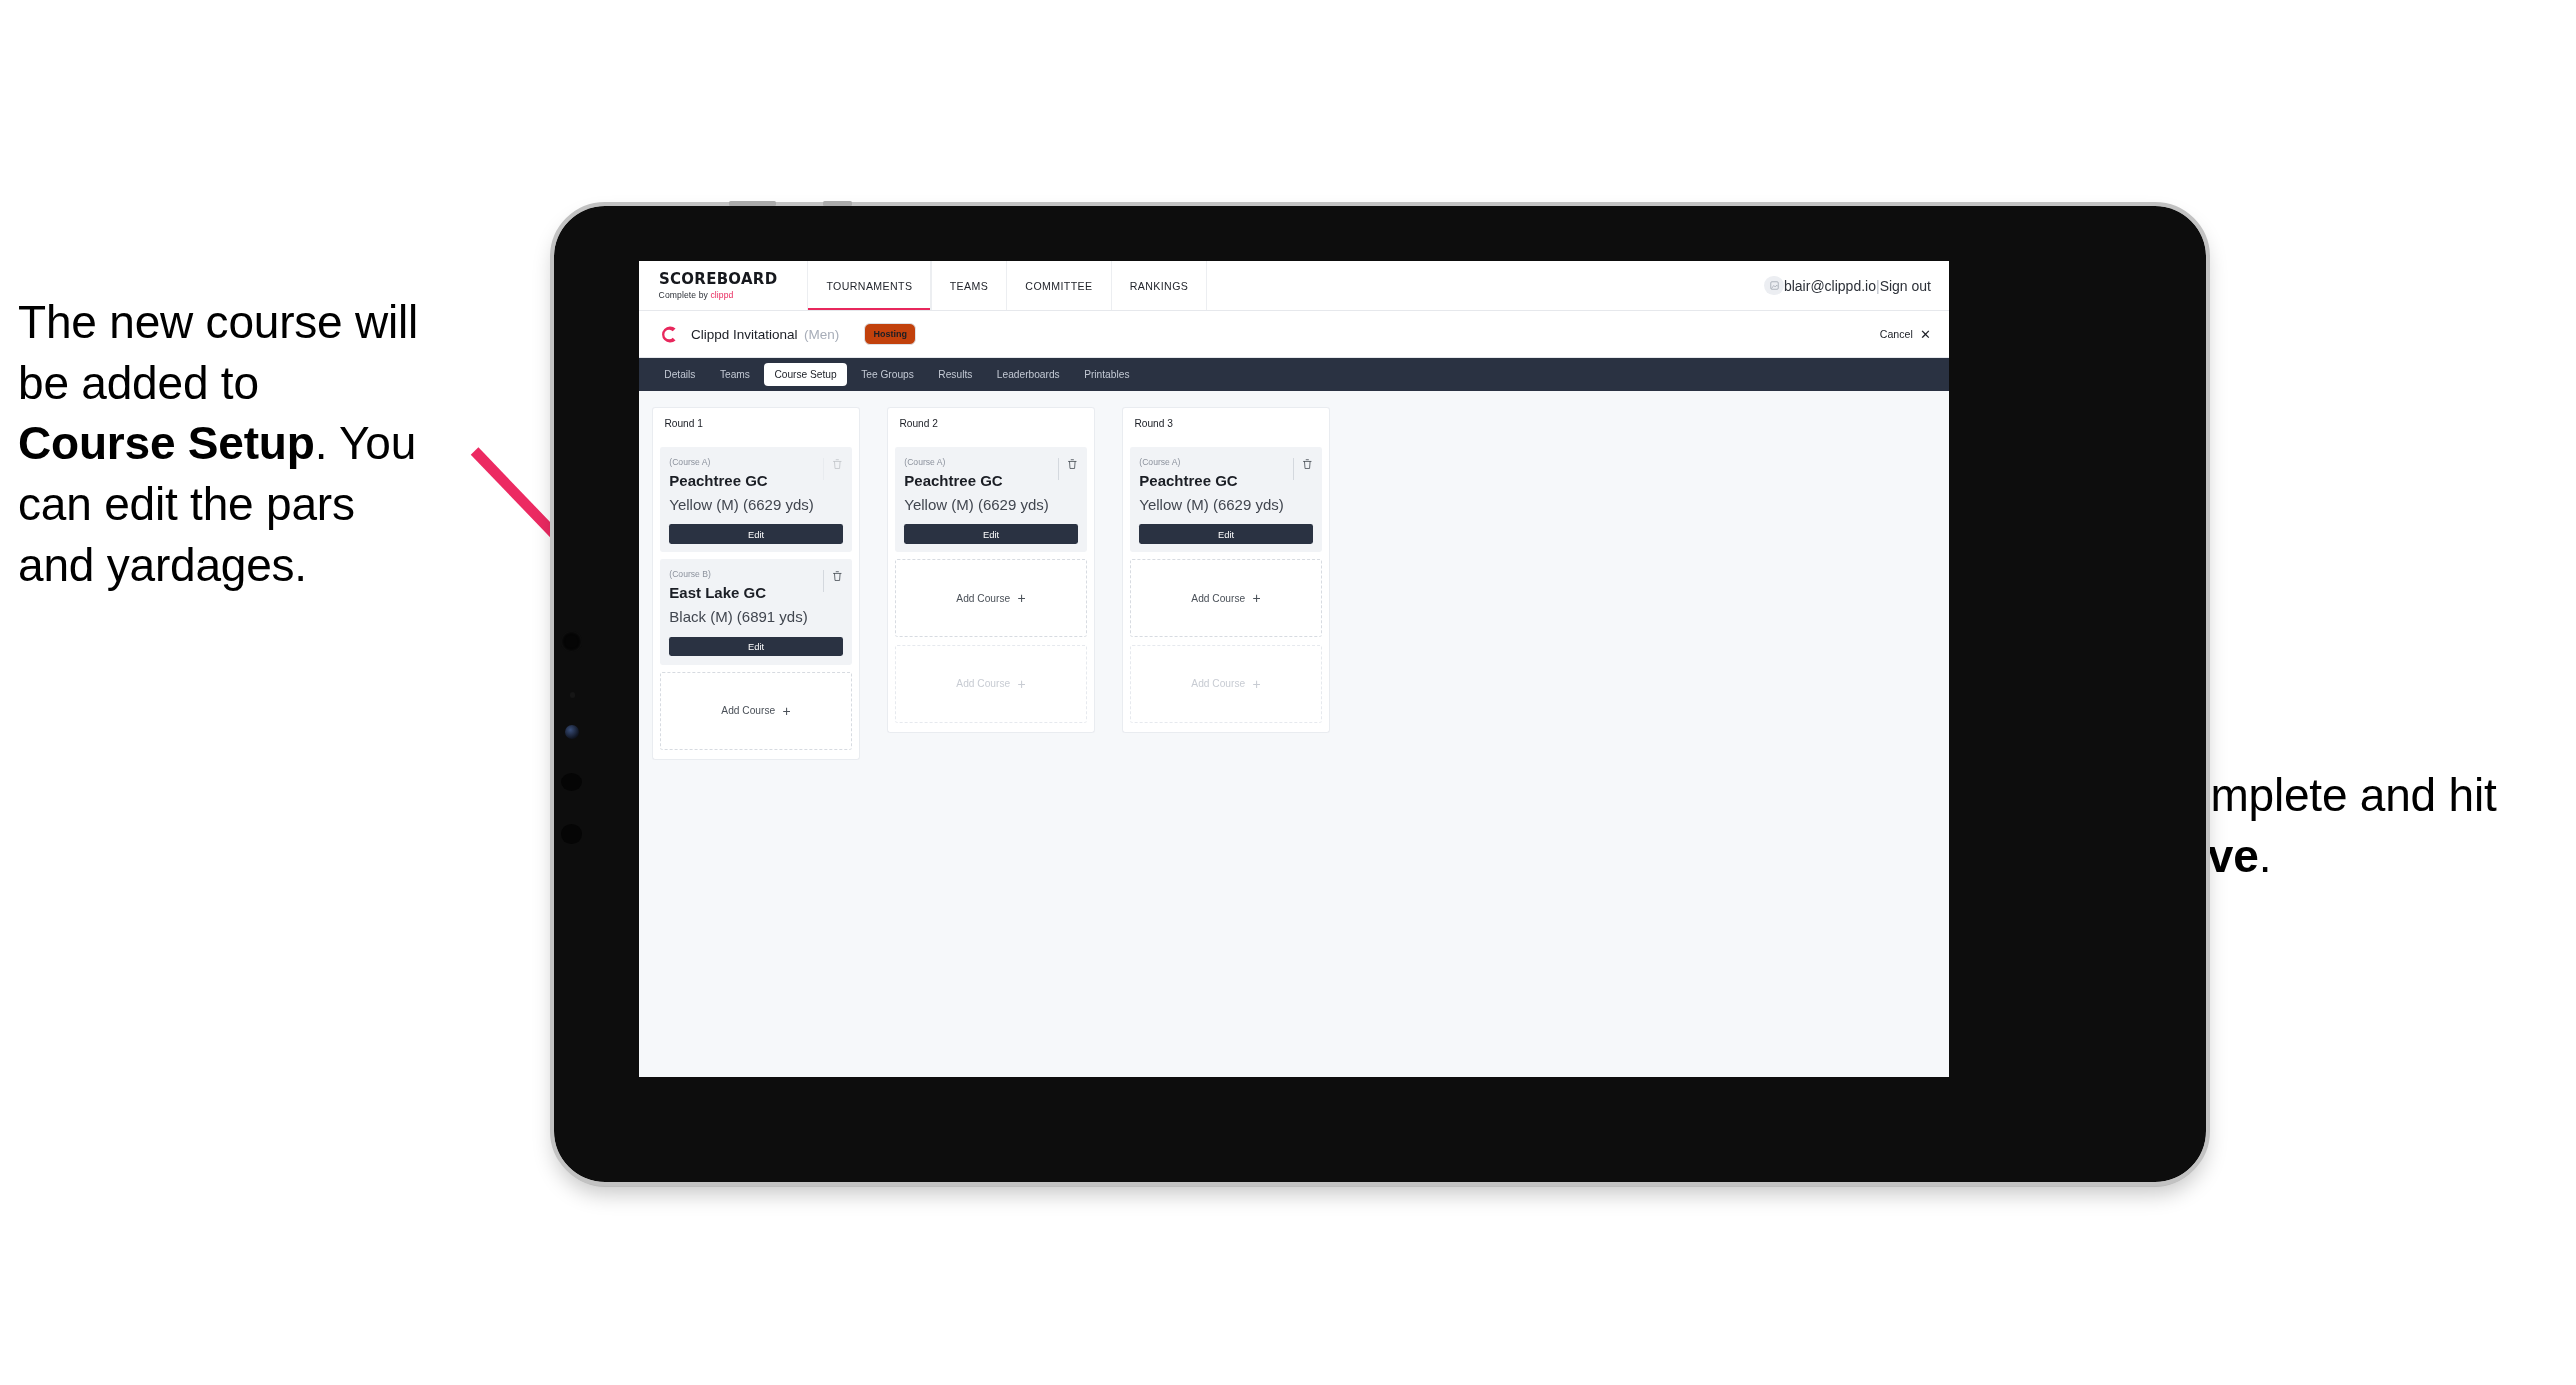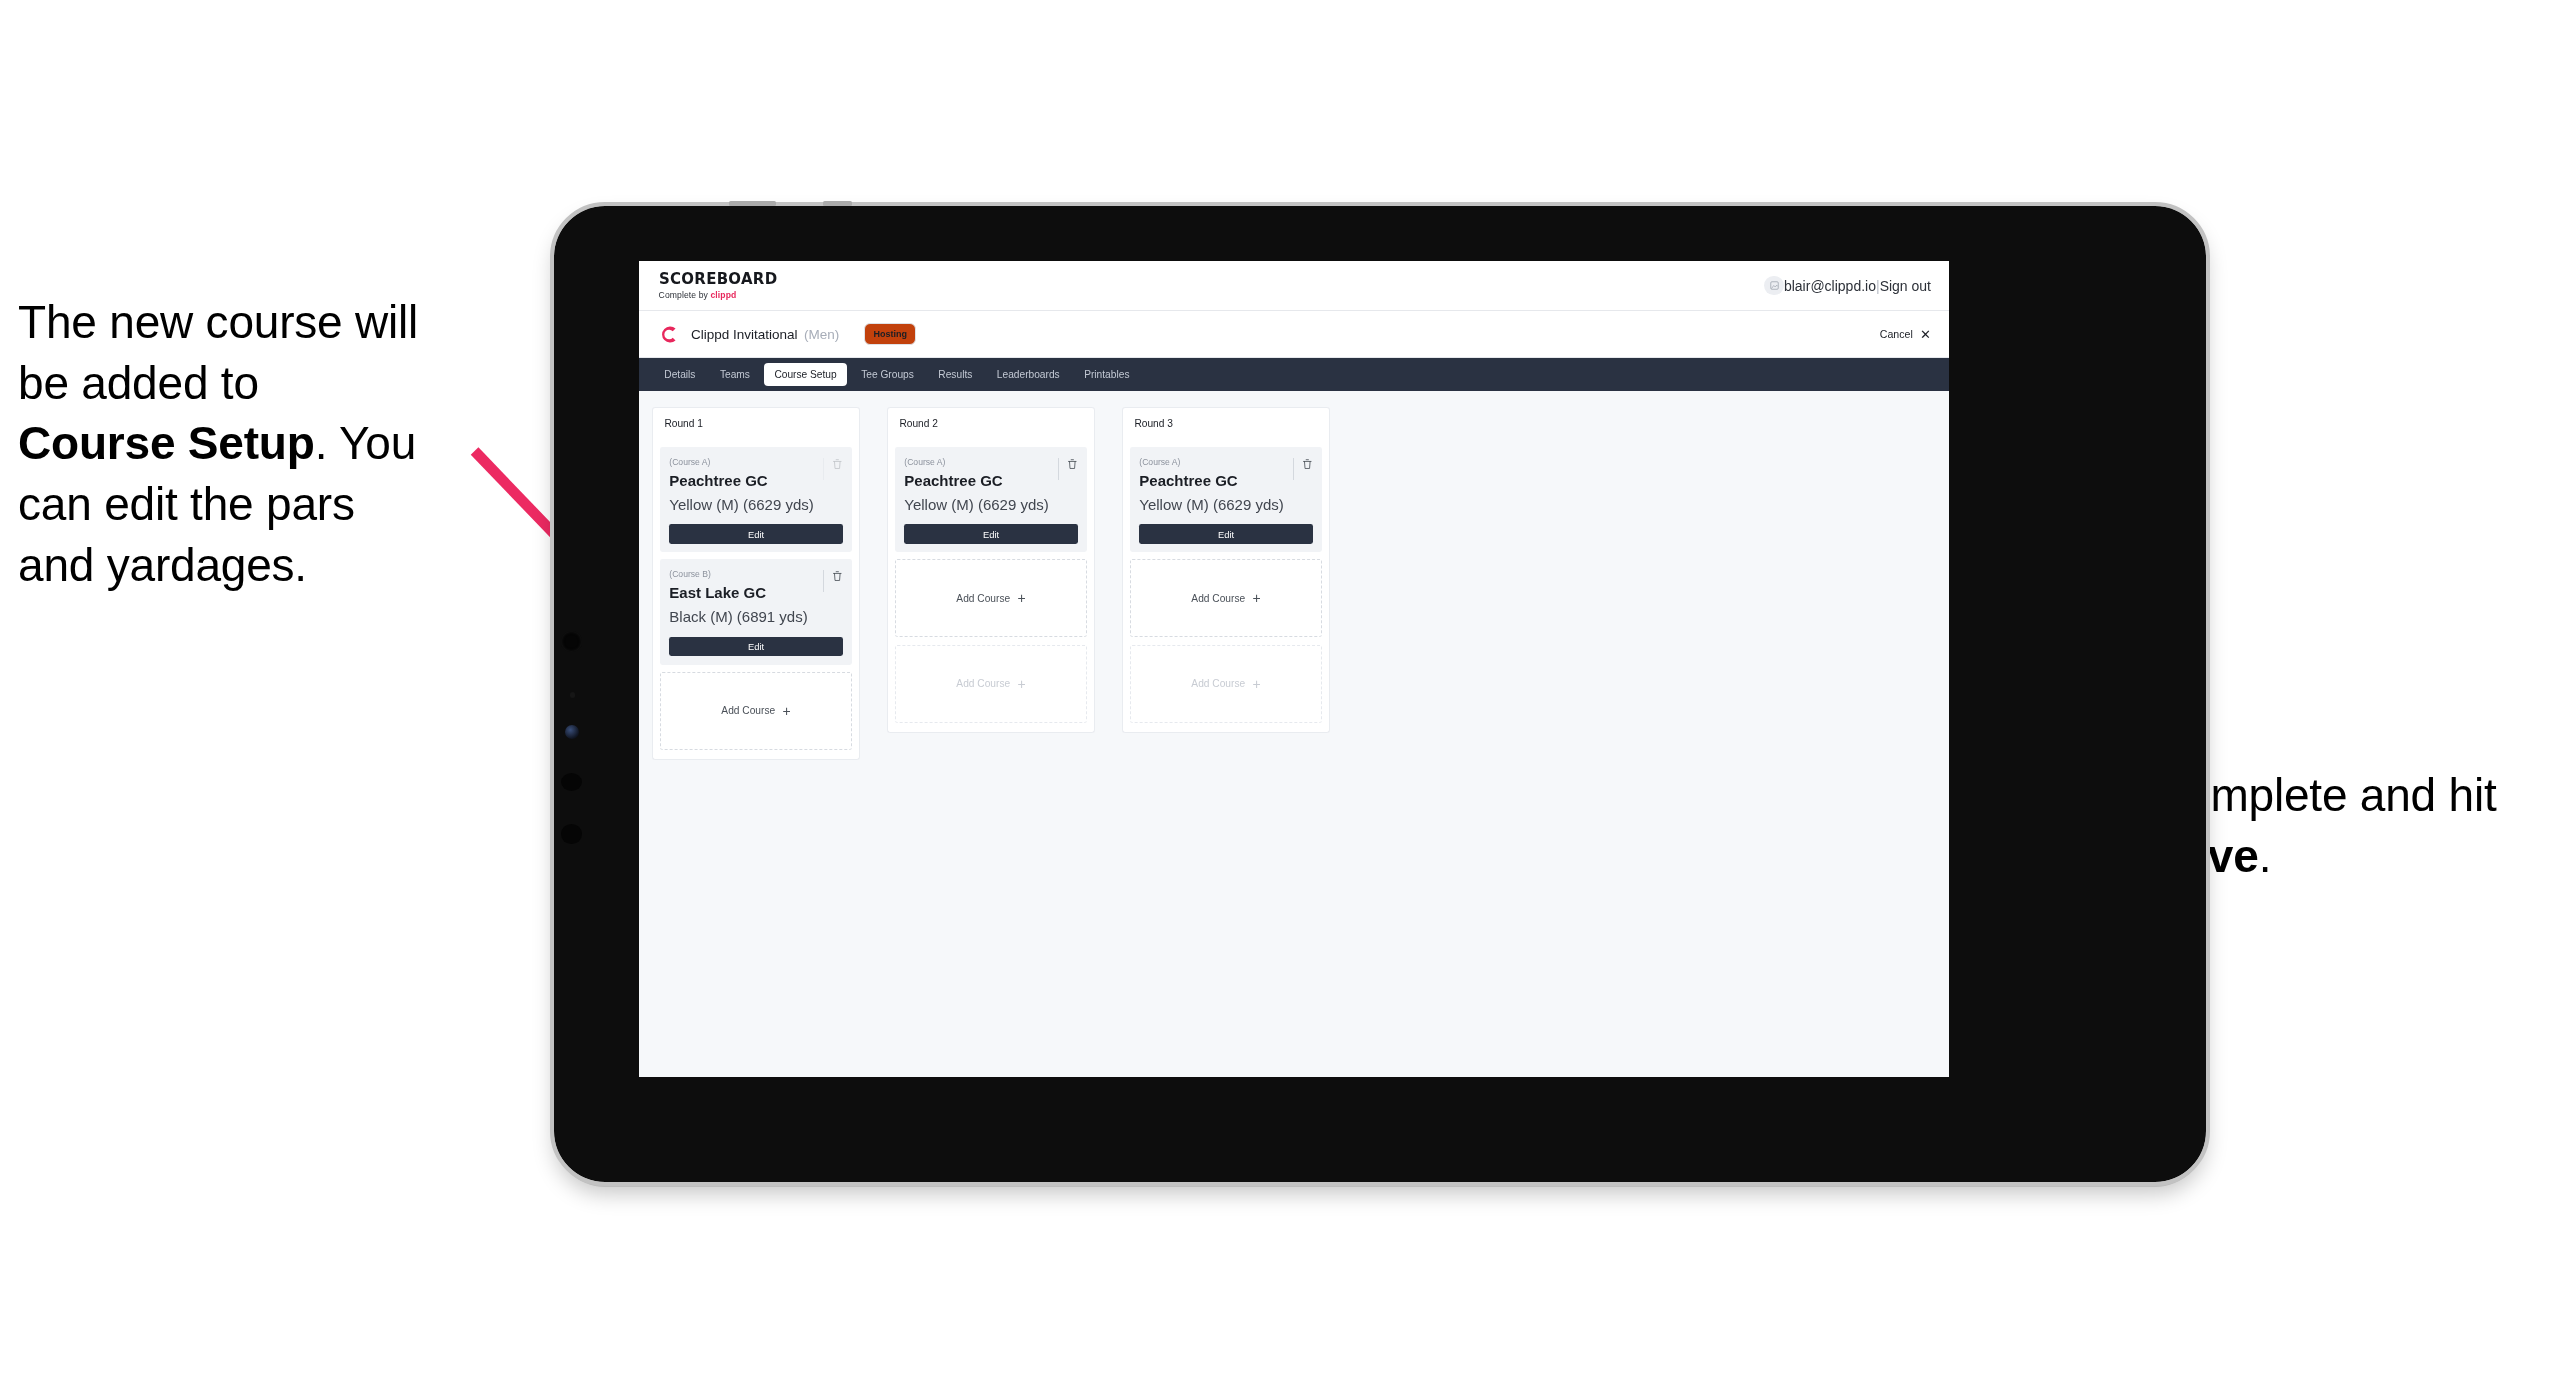--- a/index.html
+++ b/index.html
@@ -86,21 +86,21 @@
     padding: 0 21px 0 19.6px; min-width: 135px;
   }
   .brand-title {
     font-family: "DejaVu Sans", sans-serif;
     font-weight: 700; font-size: 16.3px; letter-spacing: 0.3px;
     color: #16181d; line-height: 1; transform: scaleX(0.92); transform-origin: left;
   }
   .brand-sub {
     font-size: 8.6px; color: #2b2f36; margin-top: 3.3px; letter-spacing: 0.1px;
   }
-  .brand-sub .clippd { color: #e8275c; font-weight: 700; }
+  .brand-sub .clippd { color: #e8275c; font-weight: 400; }
 
   .topnav { display: flex; align-items: stretch; }
   .topnav-item {
     display: flex; align-items: center; padding: 0 18px;
     font-size: 10.6px; letter-spacing: 0.4px; color: #23262d;
     border-right: 0.8px solid #eceef1; border-left: 0.8px solid #eceef1;
     margin-left: -0.8px; position: relative; cursor: pointer;
   }
   .topnav-item.active::after {
     content: ""; position: absolute; left: 0; right: 0; bottom: 0;
@@ -230,20 +230,26 @@
     <div class="sensor" id="sensor-2"></div>
     <div class="sensor" id="sensor-3"></div>
 
     <div class="screen">
 
       <div class="topbar">
         <div class="brand">
           <div class="brand-title">SCOREBOARD</div>
           <div class="brand-sub"><span>Complete by </span><span class="clippd">clippd</span></div>
         </div>
+        <div class="topnav">
+          <div class="topnav-item active">TOURNAMENTS</div>
+          <div class="topnav-item">TEAMS</div>
+          <div class="topnav-item">COMMITTEE</div>
+          <div class="topnav-item">RANKINGS</div>
+        </div>
         <div class="topbar-right">
           <div class="avatar">
             <svg width="9" height="9" viewBox="0 0 12 12" aria-hidden="true">
               <rect x="1" y="1" width="10" height="10" rx="1.5" fill="none" stroke="#9aa0ab" stroke-width="1"></rect>
               <path d="M2 10 L5 6 L7 8 L9 5.5 L10 7" fill="none" stroke="#9aa0ab" stroke-width="0.9"></path>
             </svg>
           </div>
           <span>blair@clippd.io</span>
           <span class="sep">|</span>
           <span class="link">Sign out</span>

